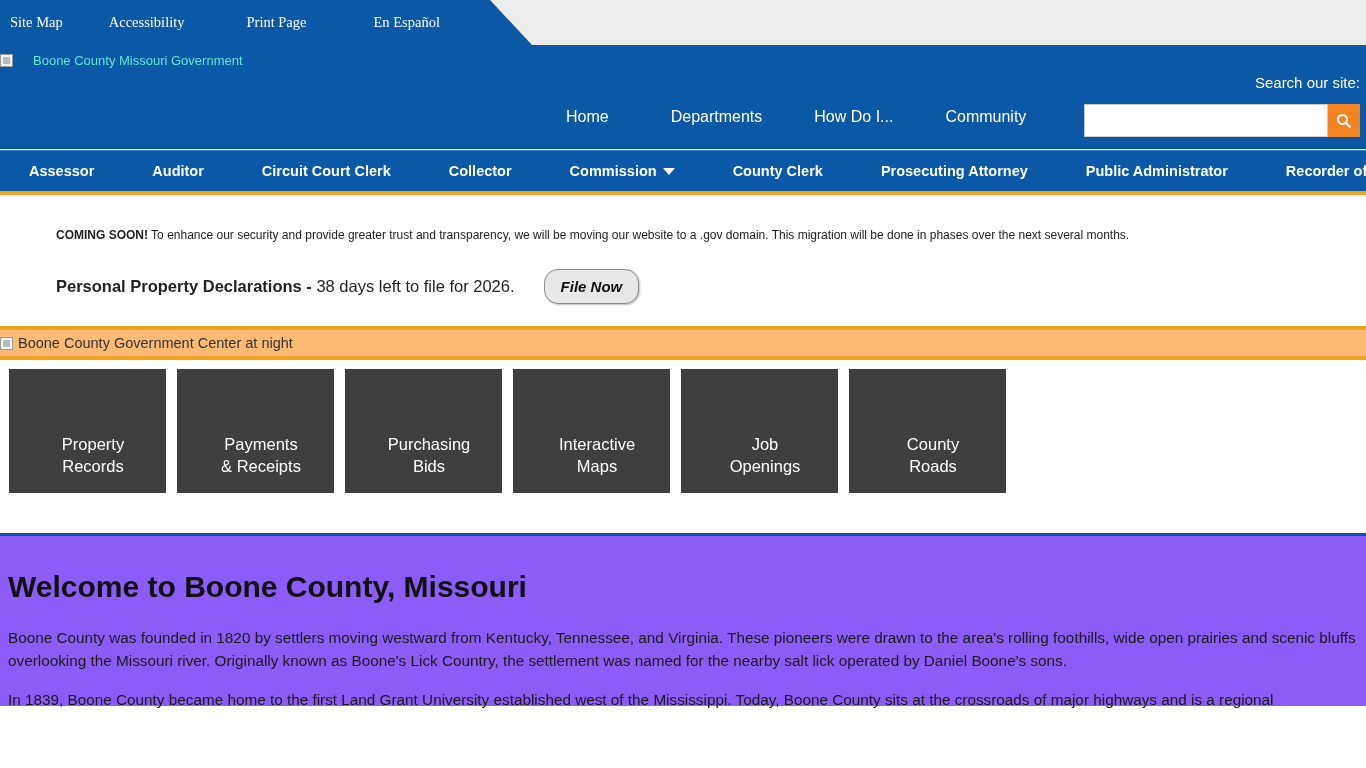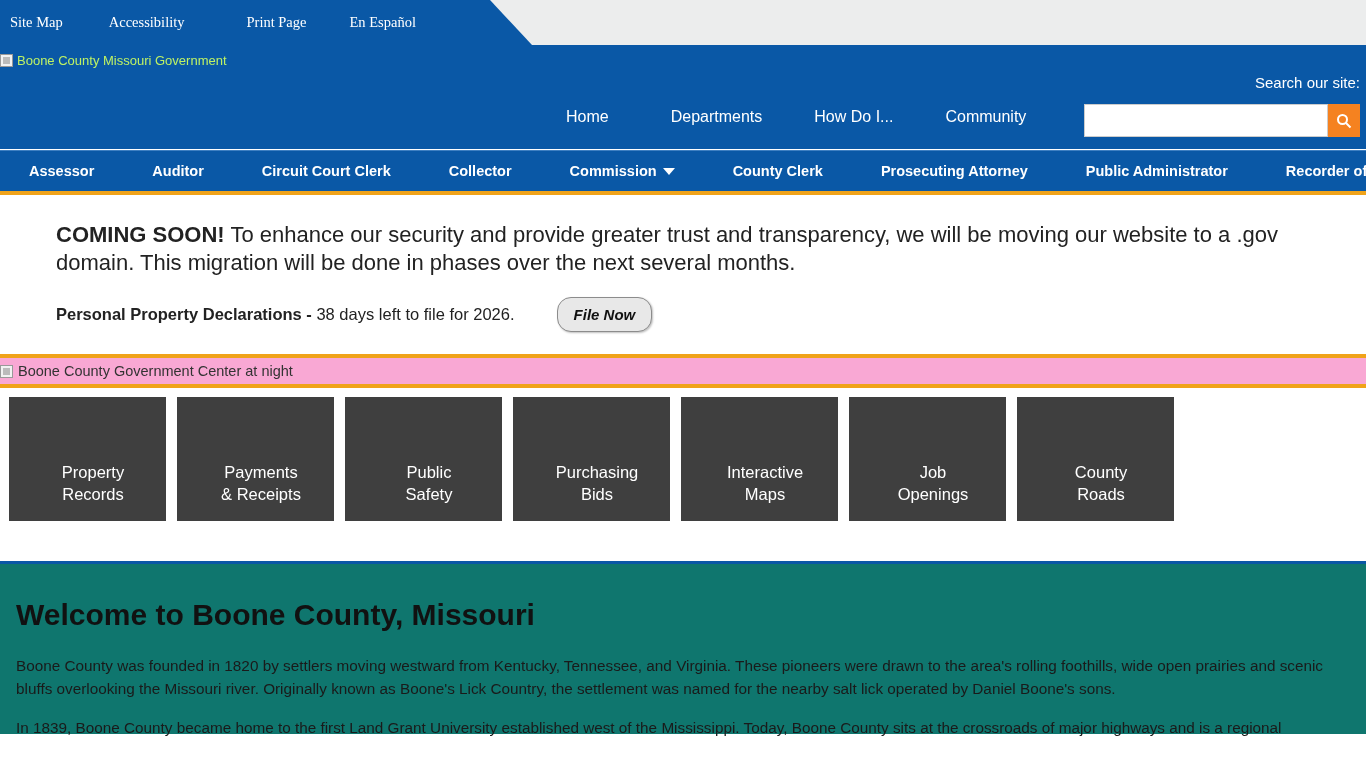--- a/index.html
+++ b/index.html
@@ -45,38 +45,38 @@
     font-size: 14.5px;
     text-decoration: none;
     padding: 0 0;
     white-space: nowrap;
     font-family: Liberation Serif, serif;
   }
   .ul-item { display: inline-block; }
   .ul-1 { margin-left: 10px; }
   .ul-2 { margin-left: 46px; }
   .ul-3 { margin-left: 62px; }
-  .ul-4 { margin-left: 43px; }
+  .ul-4 { margin-left: 67px; }
 
   
   .header {
     position: relative;
     background: #0a58a6;
     height: 105px;
     width: 100%;
     border-bottom: 1px solid #ffffff;
   }
   .logo-broken {
     position: absolute;
     left: 0; top: 8px;
     font-size: 13px;
-    color: #bef264;
-    display: flex;
-    align-items: center;
-    gap: 4px;
+    color: #5eead4;
+    display: flex;
+    align-items: center;
+    gap: 20px;
   }
   .broken-img-icon {
     display: inline-block;
     width: 13px; height: 13px;
     border: 1px solid #999;
     background: #f2f2f2;
     position: relative;
   }
   .broken-img-icon:before {
     content: "";
@@ -171,51 +171,51 @@
     display: inline-block;
   }
 
   
   .alert-banner {
     background: #ffffff;
     border-bottom: 4px solid #f0a31a;
     padding: 26px 0 22px 56px;
   }
   .alert-line1 {
-    font-size: 22px;
+    font-size: 12px;
     color: #222;
     line-height: 28px;
     max-width: 1280px;
   }
   .alert-line1 b { font-weight: bold; }
   .alert-line2 {
     margin-top: 20px;
     font-size: 16.5px;
     color: #222;
     display: flex;
     align-items: center;
-    gap: 42px;
+    gap: 29px;
   }
   .file-now-btn {
     background: #e8e8e8;
     border: 1px solid #8c8c8c;
     border-radius: 14px;
     padding: 8px 16px;
     font-size: 15px;
     font-weight: bold;
     color: #111;
     cursor: pointer;
     font-family: "Liberation Sans", sans-serif;
     box-shadow: 1px 1px 2px rgba(0,0,0,0.25);
     font-style: italic;
   }
 
   
   .hero-strip {
-    background: #f9a8d4;
+    background: #fdba74;
     height: 30px;
     display: flex;
     align-items: center;
     padding-left: 0;
     border-bottom: 4px solid #f0a31a;
   }
   .hero-alt {
     font-size: 14.5px;
     color: #333;
     display: flex;
@@ -244,22 +244,22 @@
     font-size: 16.5px;
     line-height: 22px;
     padding-bottom: 16px;
     cursor: pointer;
     padding-left: 11px;
   }
   .tile:first-child { margin-left: 9px; }
 
   
   .welcome {
-    background: #0f766e;
-    padding: 34px 10px 10px 16px;
+    background: #8b5cf6;
+    padding: 34px 10px 10px 8px;
     height: 170px;
   }
   .welcome h1 {
     margin: 0 0 22px 0;
     font-size: 30px;
     color: #111;
     font-weight: bold;
   }
   .welcome p {
     margin: 0 0 16px 0;
@@ -365,26 +365,20 @@
     </div>
   </div>
   <div class="tile">
     <div>
       <div>Payments</div>
       <div>&amp; Receipts</div>
     </div>
   </div>
   <div class="tile">
     <div>
-      <div>Public</div>
-      <div>Safety</div>
-    </div>
-  </div>
-  <div class="tile">
-    <div>
       <div>Purchasing</div>
       <div>Bids</div>
     </div>
   </div>
   <div class="tile">
     <div>
       <div>Interactive</div>
       <div>Maps</div>
     </div>
   </div>

